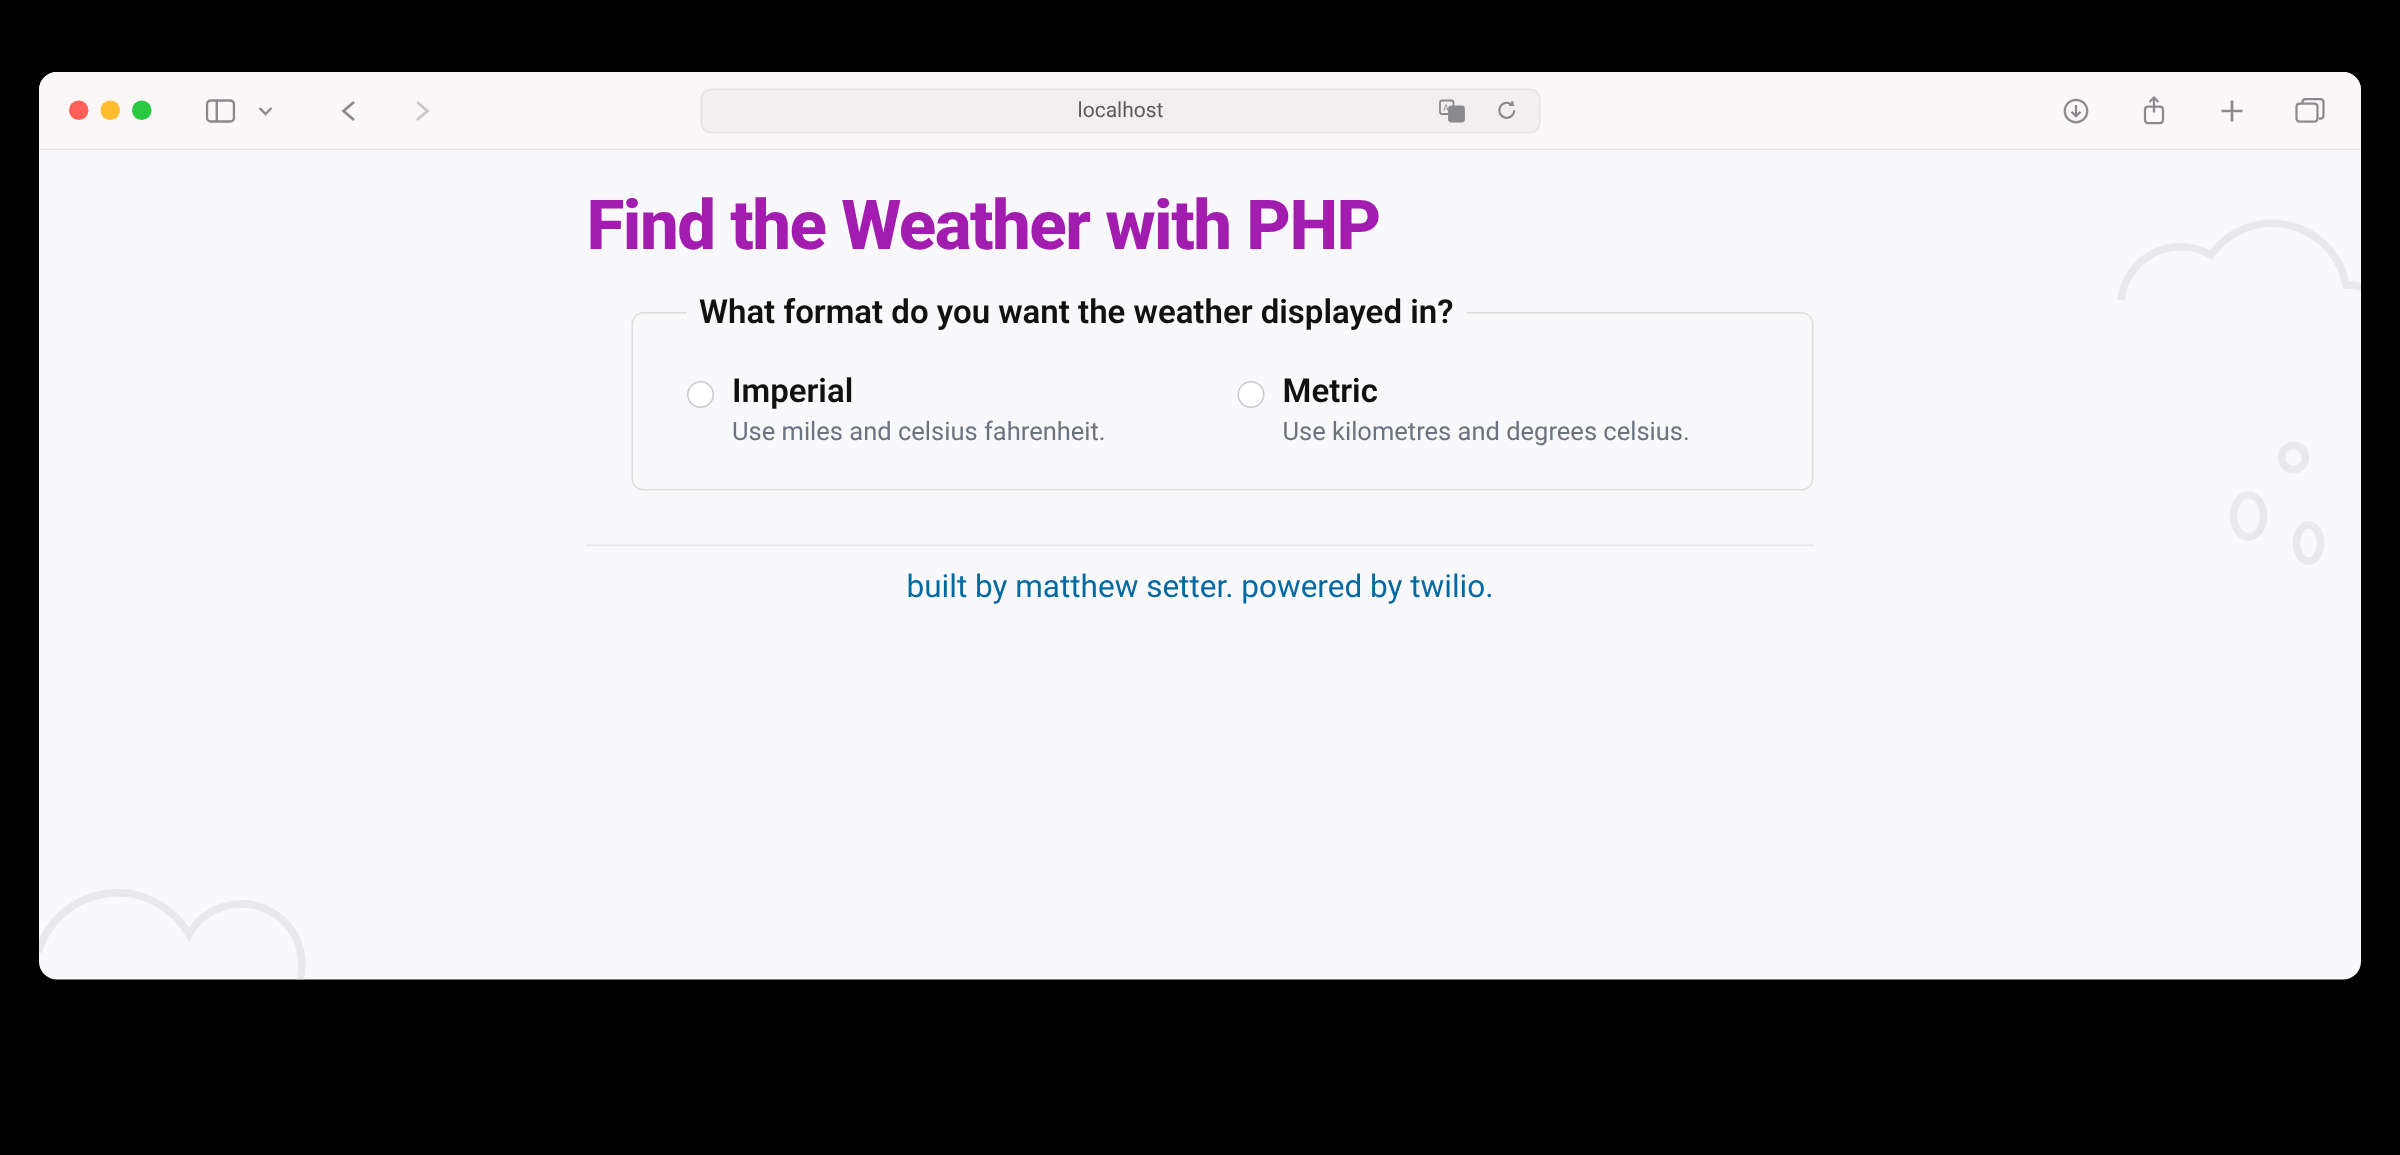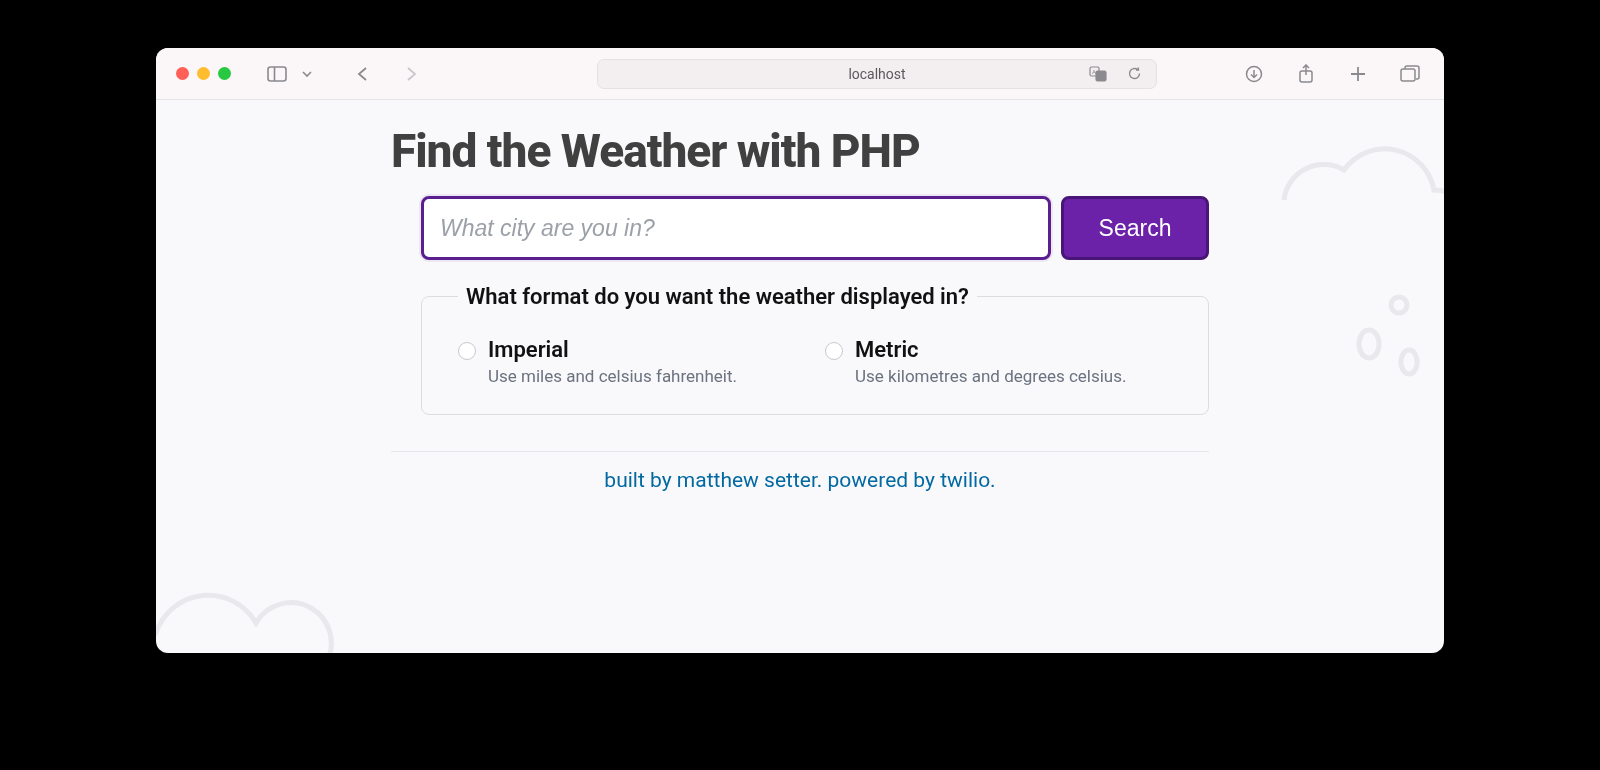--- a/index.html
+++ b/index.html
@@ -7,21 +7,21 @@
       font-family: -apple-system, BlinkMacSystemFont, "Segoe UI", Roboto, Helvetica, Arial, sans-serif;
       background: #000;
       width: 1600px;
       height: 770px;
       display: flex;
       align-items: flex-start;
       justify-content: center;
       padding-top: 48px;
     }
     .window {
-      width: 1288px;
+      width: 1548px;
       height: 605px;
       background: #f9f9fb;
       border-radius: 12px;
       box-shadow: 0 20px 60px rgba(0,0,0,0.5);
       overflow: hidden;
       position: relative;
     }
     
     .titlebar {
       height: 52px;
@@ -93,21 +93,21 @@
     .main {
       position: relative;
       z-index: 1;
       max-width: 818px;
       margin: 0 auto;
     }
     .page-title {
       font-size: 46px;
       font-weight: 800;
       letter-spacing: -1px;
-      color: #404040;
+      color: #a21caf;
       margin-bottom: 18px;
       margin-left: 0;
     }
     .search-row {
       display: flex;
       gap: 10px;
       padding-left: 30px;
       margin-bottom: 24px;
     }
     .city-input {
@@ -261,24 +261,20 @@
       <path d="M125 230 a10 14 0 1 0 0.1 0"></path>
       <path d="M165 250 a8 12 0 1 0 0.1 0"></path>
     </svg>
     <svg class="cloud-bg cloud-bl" viewBox="0 0 220 180">
       <path d="M10 150 a45 45 0 0 1 30 -70 a55 55 0 0 1 100 -10 a40 40 0 0 1 70 40"></path>
     </svg>
 
     <div class="main">
       <h1 class="page-title">Find the Weather with PHP</h1>
 
-      <div class="search-row">
-        <input class="city-input" type="text" placeholder="What city are you in?" style="">
-        <button class="search-btn">Search</button>
-      </div>
 
       <fieldset class="format">
         <legend>What format do you want the weather displayed in?</legend>
         <div class="options">
           <div class="option">
             <div class="radio"></div>
             <div class="option-text">
               <div class="label">Imperial</div>
               <div class="desc">Use miles and celsius fahrenheit.</div>
             </div>

